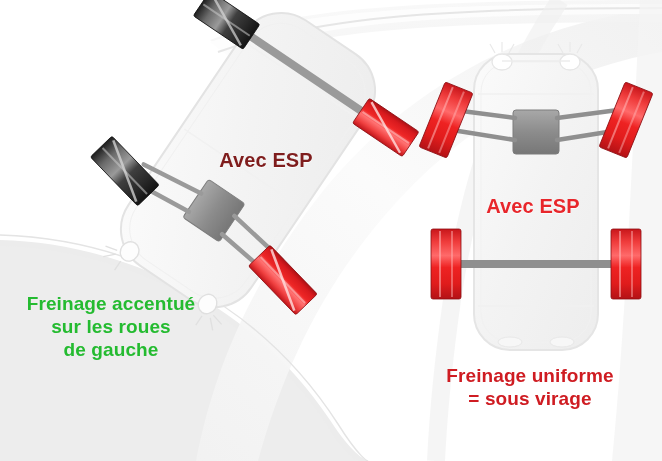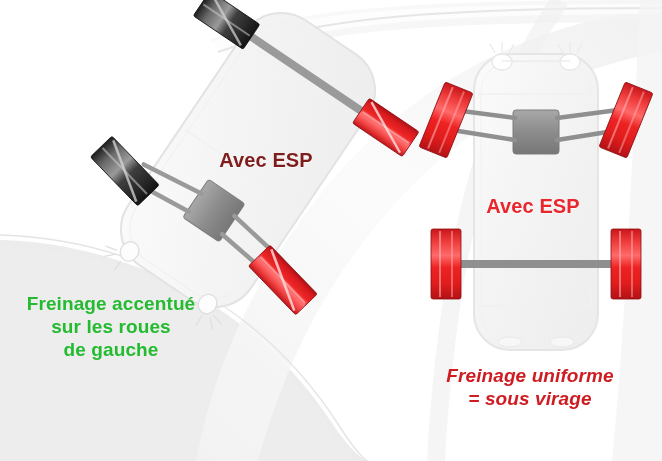--- a/index.html
+++ b/index.html
@@ -32,21 +32,21 @@
     left:468px;top:194px;width:130px;
     font-size:20px;color:#e8262b;
     text-shadow:0 1px 1px rgba(255,255,255,.85);
   }
   #caption-left{
     left:0px;top:252px;width:222px;
     font-size:19px;color:#24bb30;margin-top:40px;
   }
   #caption-right{
     left:406px;top:364px;width:248px;
-    font-size:19px;color:#cf1c22;font-style:italic;
+    font-size:19px;color:#cf1c22;
   }
 </style>
 </head>
 <body>
 
 <div id="stage">
 
   <svg id="bg" viewBox="0 0 662 461" xmlns="http://www.w3.org/2000/svg">
     <defs>
       <linearGradient id="bandG" x1="0" y1="1" x2="1" y2="0">

